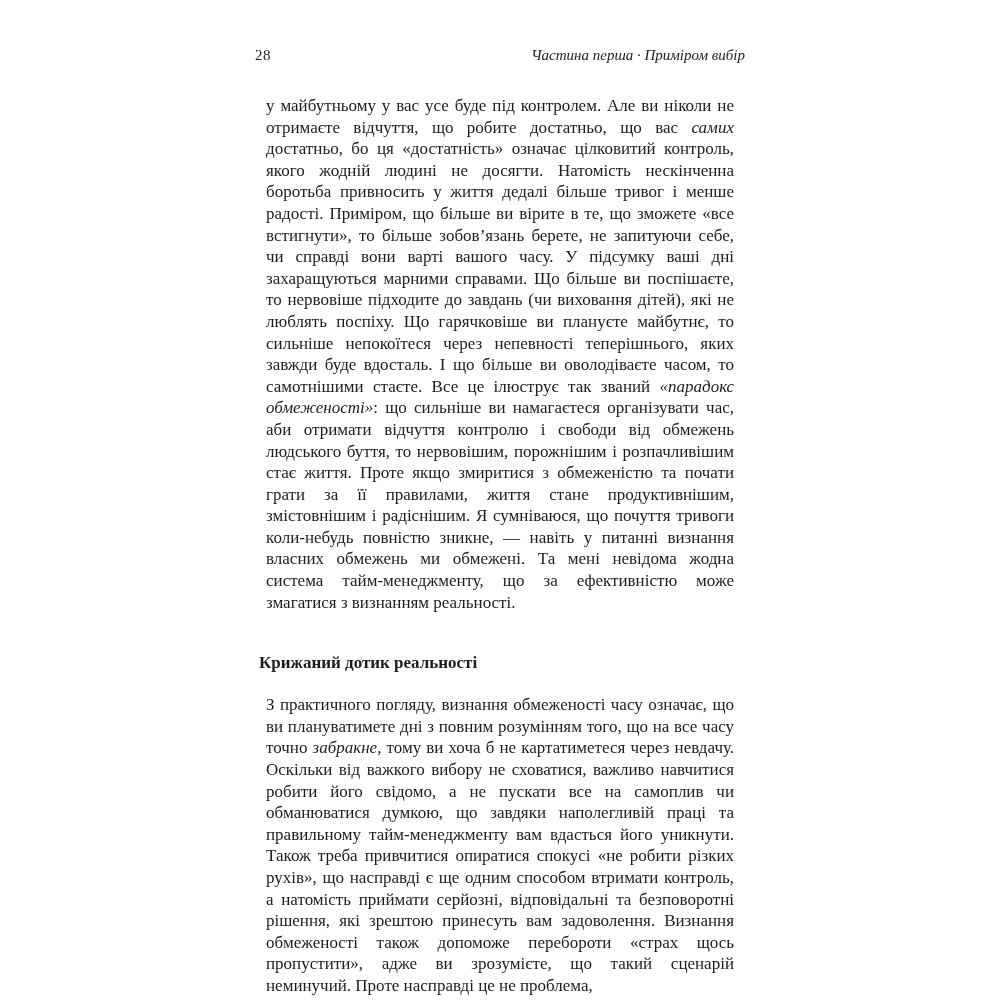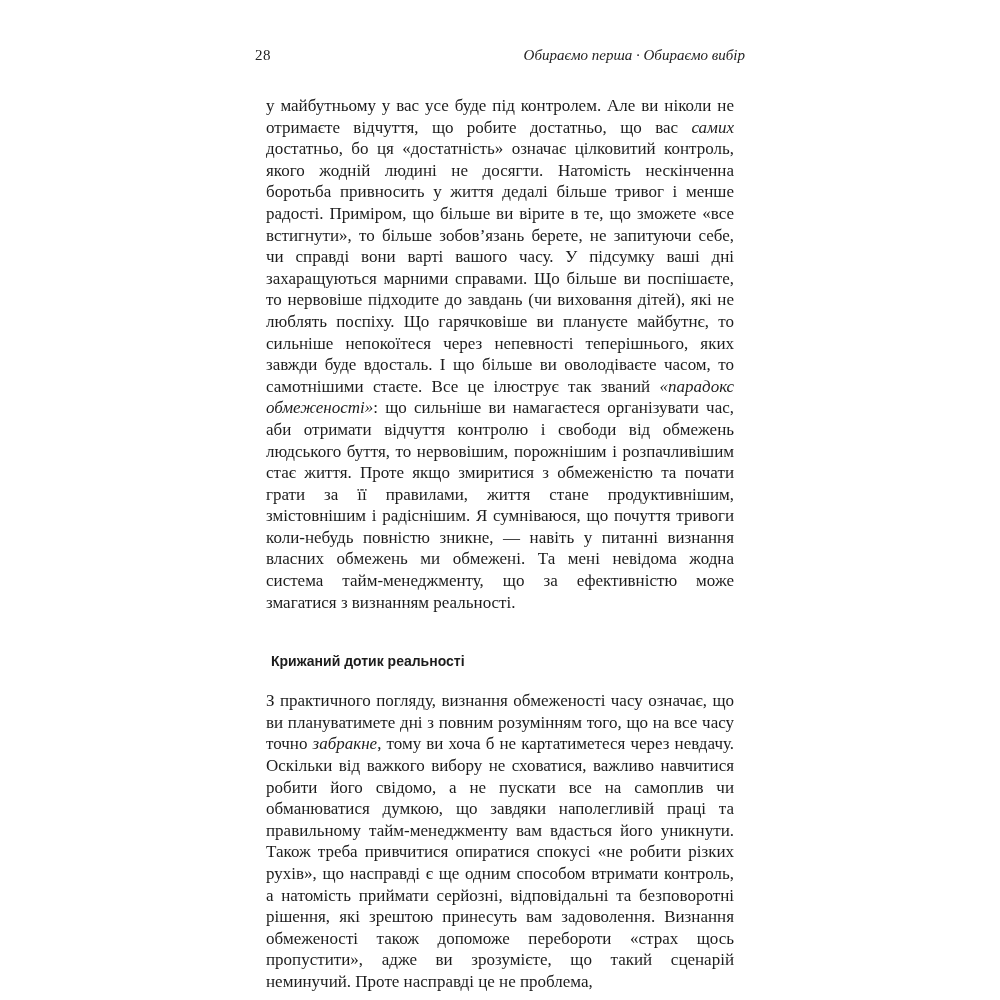--- a/index.html
+++ b/index.html
@@ -41,36 +41,36 @@
     margin: 11px;
     font-size: 17px;
     line-height: 21.6px;
     text-align: justify;
     color: #1c1c1c;
   }
   .body-paragraph .it {
     font-style: italic;
   }
   .section-heading {
-    font-family: Liberation Sans, sans-serif;
-    font-size: 14px;
+    font-family: Liberation Serif, serif;
+    font-size: 17px;
     font-weight: 700;
     color: #1c1c1c;
-    margin: 40px 0 21px 16px;
+    margin: 40px 0 21px 4px;
     padding: 0;
   }
 </style>
 </head>
 <body>
 
 <div class="page">
 
   <header class="running-head">
     <span class="page-number">28</span>
-    <span class="running-title">Обираємо перша · Обираємо вибір</span>
+    <span class="running-title">Частина перша · Приміром вибір</span>
   </header>
 
   <main class="text-block">
 
     <p class="body-paragraph"><span>у майбутньому у вас усе буде під контролем. Але ви ніколи не отримаєте відчуття, що робите достатньо, що вас </span><span class="it">самих</span><span> достатньо, бо ця «достатність» означає цілковитий контроль, якого жодній людині не досягти. Натомість нескінченна боротьба привносить у життя дедалі більше тривог і менше радості. Приміром, що більше ви вірите в те, що зможете «все встигнути», то більше зобов’язань берете, не запитуючи себе, чи справді вони варті вашого часу. У підсумку ваші дні захаращуються марними справами. Що більше ви поспішаєте, то нервовіше підходите до завдань (чи виховання дітей), які не люблять поспіху. Що гарячковіше ви плануєте майбутнє, то сильніше непокоїтеся через непевності теперішнього, яких завжди буде вдосталь. І що більше ви оволодіваєте часом, то самотнішими стаєте. Все це ілюструє так званий </span><span class="it">«парадокс обмеженості»</span><span>: що сильніше ви намагаєтеся організувати час, аби отримати відчуття контролю і свободи від обмежень людського буття, то нервовішим, порожнішим і розпачливішим стає життя. Проте якщо змиритися з обмеженістю та почати грати за її правилами, життя стане продуктивнішим, змістовнішим і радіснішим. Я сумніваюся, що почуття тривоги коли-небудь повністю зникне, — навіть у питанні визнання власних обмежень ми обмежені. Та мені невідома жодна система тайм-менеджменту, що за ефективністю може змагатися з визнанням реальності.</span></p>
 
     <h2 class="section-heading">Крижаний дотик реальності</h2>
 
     <p class="body-paragraph"><span>З практичного погляду, визнання обмеженості часу означає, що ви плануватимете дні з повним розумінням того, що на все часу точно </span><span class="it">забракне</span><span>, тому ви хоча б не картатиметеся через невдачу. Оскільки від важкого вибору не сховатися, важливо навчитися робити його свідомо, а не пускати все на самоплив чи обманюватися думкою, що завдяки наполегливій праці та правильному тайм-менеджменту вам вдасться його уникнути. Також треба привчитися опиратися спокусі «не робити різких рухів», що насправді є ще одним способом втримати контроль, а натомість приймати серйозні, відповідальні та безповоротні рішення, які зрештою принесуть вам задоволення. Визнання обмеженості також допоможе перебороти «страх щось пропустити», адже ви зрозумієте, що такий сценарій неминучий. Проте насправді це не проблема,</span></p>
 

